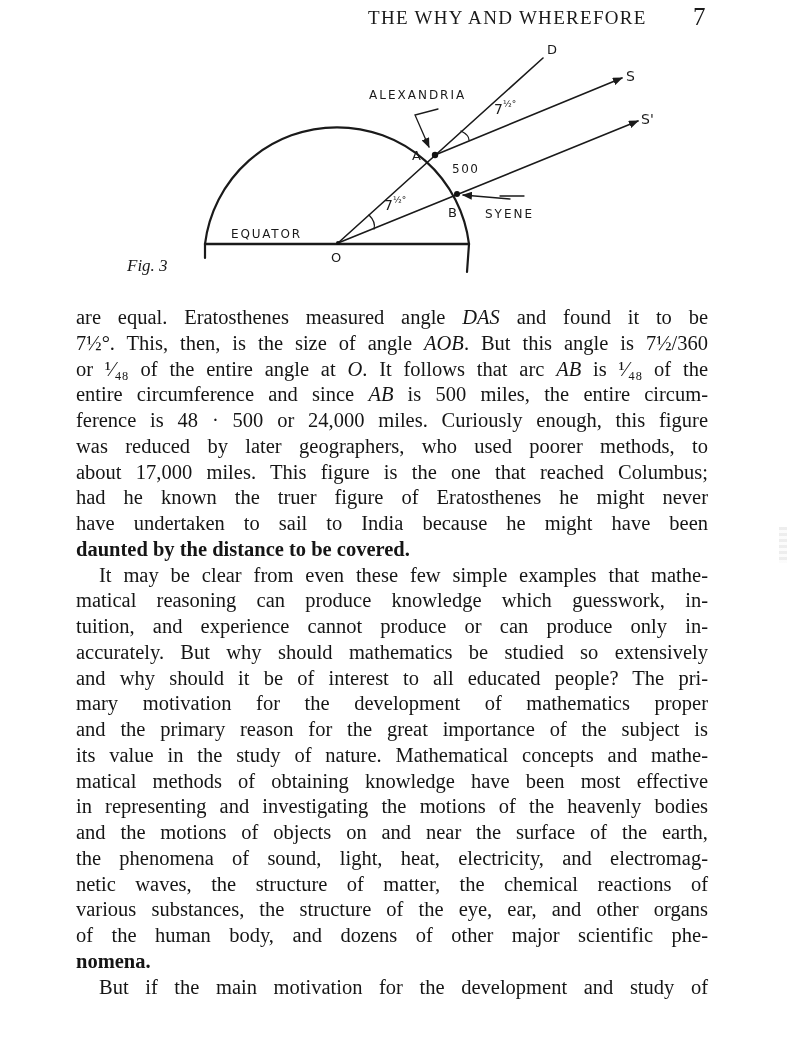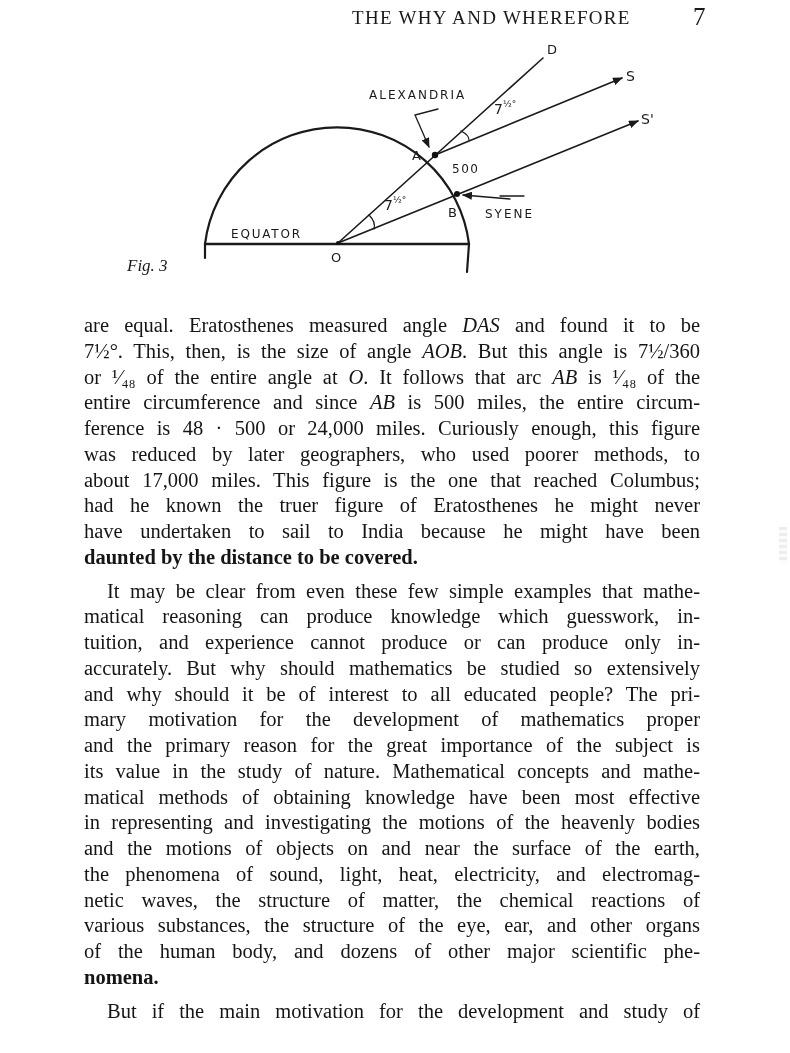--- a/index.html
+++ b/index.html
@@ -1,36 +1,36 @@
 <!DOCTYPE html>
 <html><head>
 <meta charset="utf-8">
 <style>
   html, body { margin: 0; padding: 0; background: #ffffff; }
   body { width: 790px; height: 1053px; position: relative; overflow: hidden; color: #1a1a1a; }
   .running-head {
-    position: absolute; left: 352px; top: 7px;
+    position: absolute; left: 368px; top: 7px;
     font-family: "Liberation Serif", serif; font-size: 19px; letter-spacing: 1.3px;
     font-weight: normal; color: #1a1a1a;
   }
   .page-number {
     position: absolute; left: 693px; top: 3px;
     font-family: "Liberation Serif", serif; font-size: 25px; color: #1a1a1a;
   }
   svg.figure { position: absolute; left: 0; top: 0; }
   .fig-label {
     position: absolute; left: 127px; top: 256px;
     font-family: "Liberation Serif", serif; font-style: italic; font-size: 17px;
   }
   .body-text {
     position: absolute; left: 76px; top: 305px; width: 632px;
     font-family: "Liberation Serif", serif; font-size: 20.5px; line-height: 25.75px;
     text-align: justify; color: #151515;
   }
-  .body-text p { margin: 8px; text-indent: 0; }
+  .body-text p { margin: 0; text-indent: 0; }
   .body-text .line { display: block; text-align: justify; text-align-last: justify; white-space: nowrap; }
   .body-text .line.last { text-align-last: left; font-weight: bold; }
   .body-text i { font-style: italic; }
   .watermark {
     position: absolute; left: 779px; top: 527px; width: 8px; height: 36px;
     background: repeating-linear-gradient(180deg, #e6e6e6 0 3px, #fafafa 3px 6px);
     opacity: 0.7;
   }
   .diag-text { font-family: "DejaVu Sans", sans-serif; fill: #1a1a1a; }
 </style>

